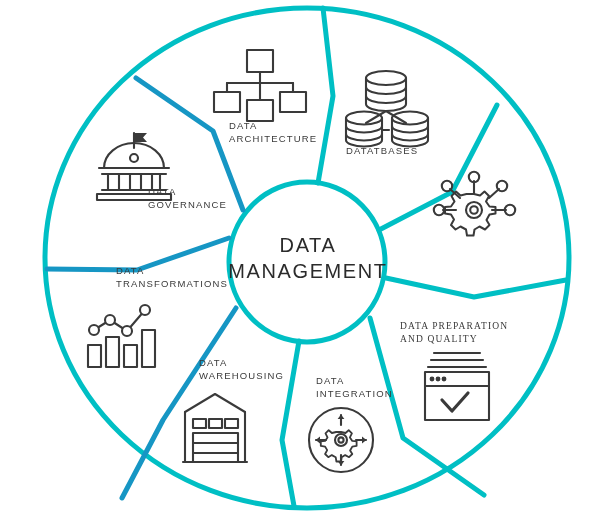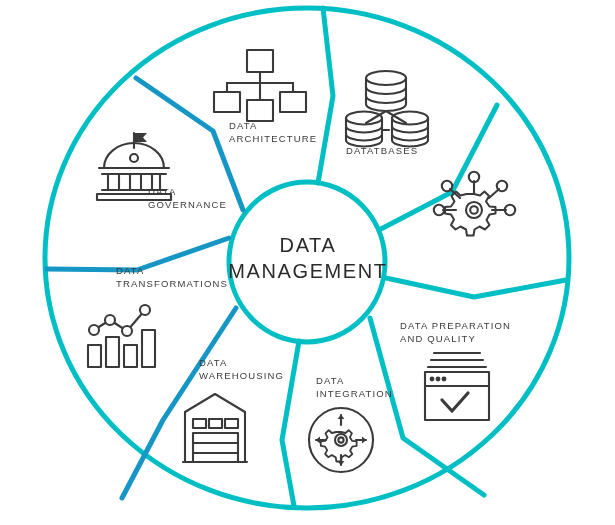--- a/index.html
+++ b/index.html
@@ -198,21 +198,21 @@
 
     </g>
   </svg>
 
   <div class="label" style="left:229px;top:120px;">DATA
 ARCHITECTURE</div>
 
   <div class="label" style="left:346px;top:145px;">DATATBASES</div>
 
 
-  <div class="label" style="left:400px;top:320px;">DATA PREPARATION
+  <div class="label" style="left:400px;top:320px;font-family:Liberation Serif, serif;">DATA PREPARATION
 AND QUALITY</div>
 
   <div class="label" style="left:316px;top:375px;">DATA
 INTEGRATION</div>
 
   <div class="label" style="left:199px;top:357px;">DATA
 WAREHOUSING</div>
 
   <div class="label" style="left:116px;top:265px;">DATA
 TRANSFORMATIONS</div>

